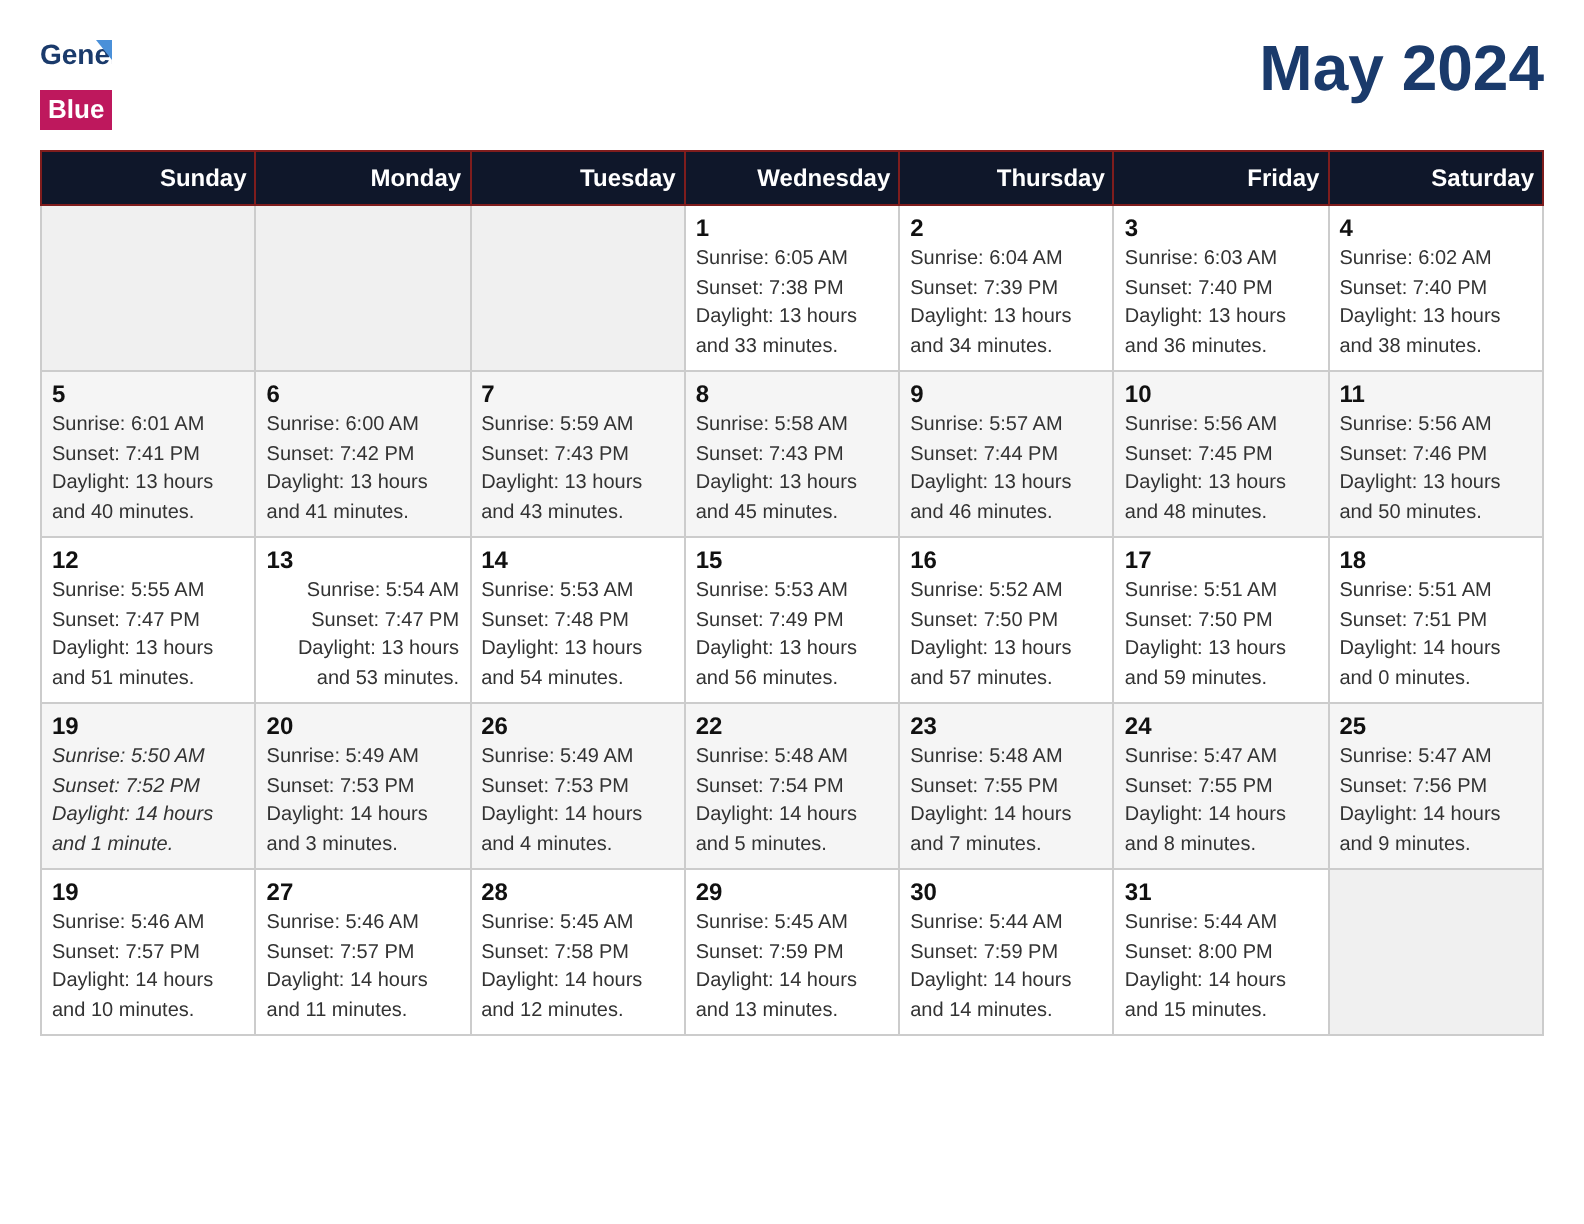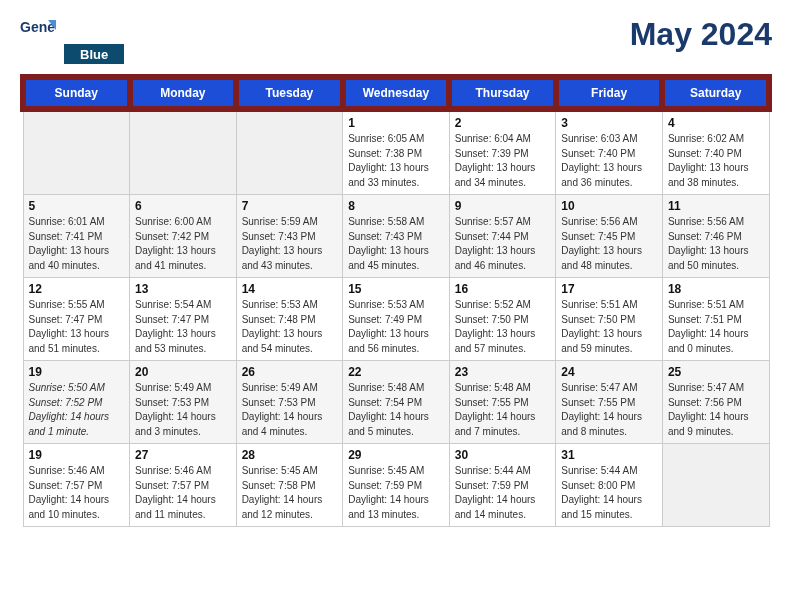--- a/index.html
+++ b/index.html
@@ -32,27 +32,27 @@
     .location-title {
       font-size: 15px;
       color: #444;
     }
     table {
       width: 100%;
       border-collapse: collapse;
       font-size: 10.5px;
     }
     thead tr th {
-      background-color: #1d4ed8;
+      background-color: #0f172a;
       color: #fff;
       font-weight: bold;
       font-size: 12px;
       padding: 6px 4px;
-      text-align: center;
-      border: 6px solid #7f1d1d;
+      text-align: right;
+      border: 1px solid #7f1d1d;
     }
     tbody tr td {
       border: 1px solid #ccc;
       vertical-align: top;
       padding: 4px 5px;
       height: 78px;
       background: #fff;
       width: 14.28%;
     }
     tbody tr:nth-child(even) td {
@@ -82,21 +82,21 @@
     <div style="display:flex;align-items:center;gap:2px;">
       <div style="display:inline-block;">
         <svg width="36" height="28" viewBox="0 0 36 28">
           <rect x="0" y="0" width="36" height="28" fill="white"></rect>
           <text x="0" y="16" font-size="14" font-weight="bold" fill="#1a3a6b" font-family="Arial">General</text>
           <polygon points="28,4 36,4 36,14 28,4" fill="#4a90d9"></polygon>
         </svg>
       </div>
     </div>
     <div style="display:flex;align-items:flex-start;margin-top:-4px;">
-      <div style="background:#0c4a6e;padding:1px 16px;display:inline-block;margin-left:44px;">
+      <div style="background:#be185d;padding:1px 4px;display:inline-block;">
         <span style="color:#fff;font-size:13px;font-weight:bold;">Blue</span>
       </div>
     </div>
   </div>
   <div class="title-block">
     <div class="month-title">May 2024</div>
   </div>
 </div>
 
 <table>
@@ -199,21 +199,21 @@
       <tr>
         <td>
           <span class="day-num">12</span>
           <div class="day-detail" style="white-space: pre-line;">Sunrise: 5:55 AM
 Sunset: 7:47 PM
 Daylight: 13 hours
 and 51 minutes.</div>
         </td>
         <td>
           <span class="day-num">13</span>
-          <div class="day-detail" style="white-space: pre-line;">Sunrise: 5:54 AM
+          <div class="day-detail" style="white-space: pre-line; text-align: right;">Sunrise: 5:54 AM
 Sunset: 7:47 PM
 Daylight: 13 hours
 and 53 minutes.</div>
         </td>
         <td>
           <span class="day-num">14</span>
           <div class="day-detail" style="white-space: pre-line;">Sunrise: 5:53 AM
 Sunset: 7:48 PM
 Daylight: 13 hours
 and 54 minutes.</div>

